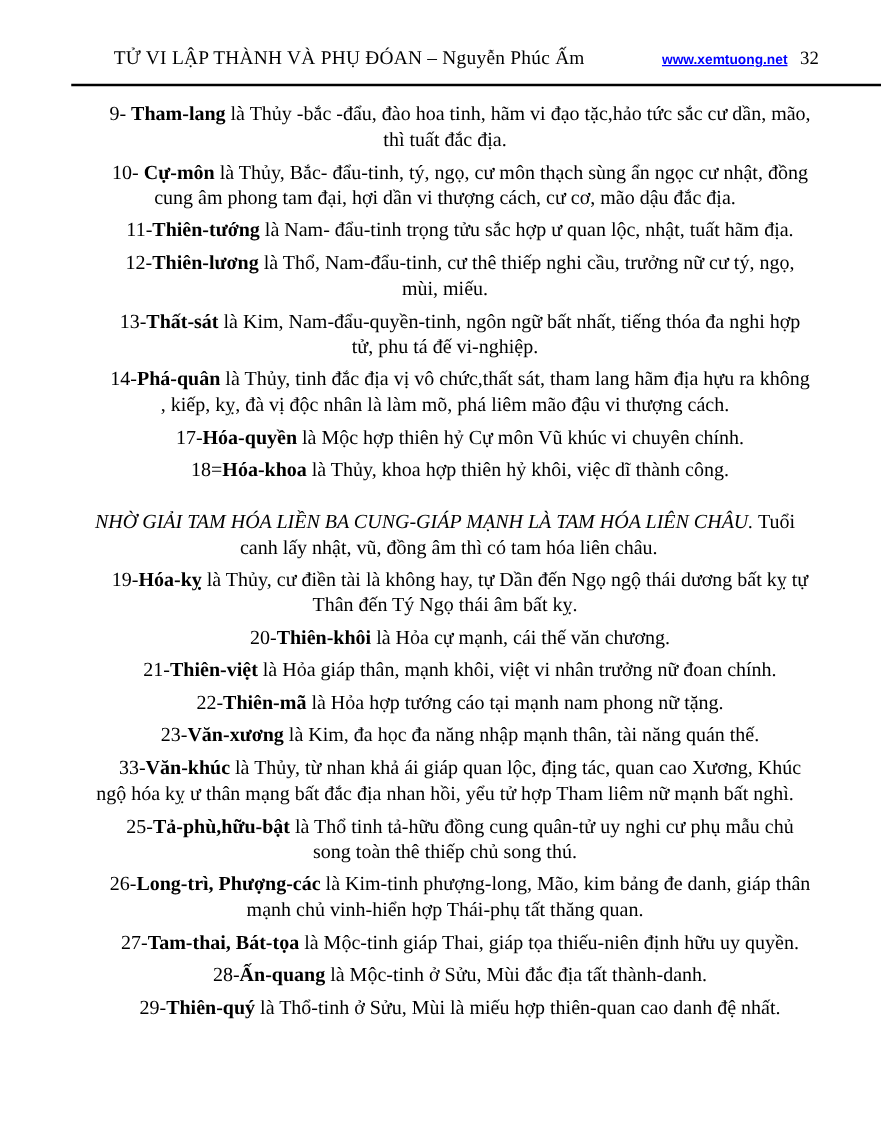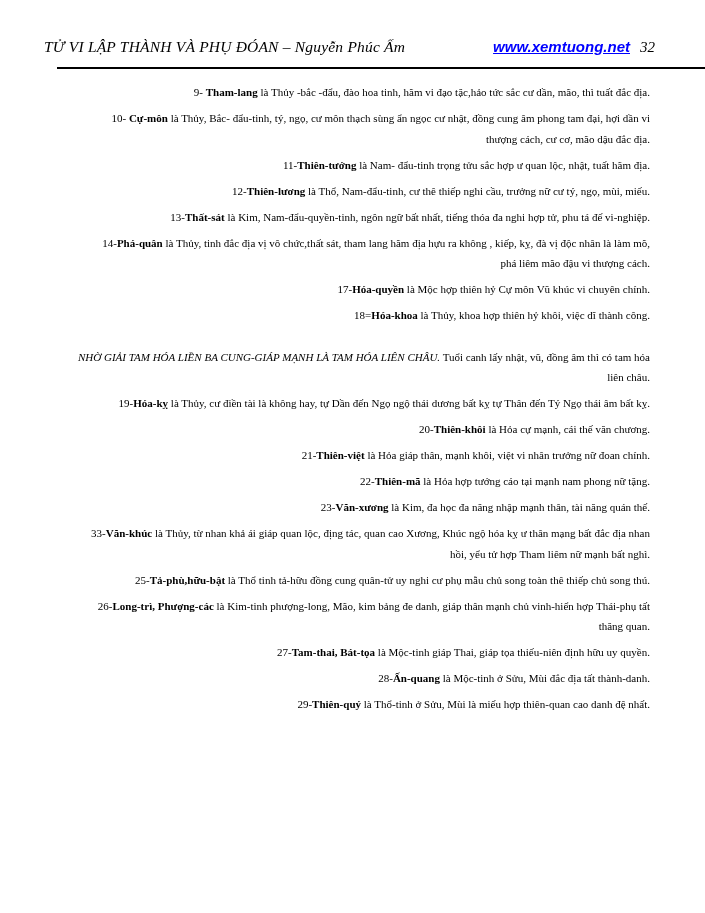--- a/index.html
+++ b/index.html
@@ -10,57 +10,56 @@
     color: #000000;
     overflow: hidden;
   }
   .page { width: 705px; height: 913px; position: relative; }
 
   
   header { padding-top: 38px; }
   .header-line {
     display: flex;
     align-items: center;
-    padding-left: 44px;
+    padding-left: 91px;
     padding-right: 50px;
-    font-style: italic;
   }
   .doc-title {
     font-size: 15.5px;
     white-space: nowrap;
     letter-spacing: 0.2px;
   }
   .header-right {
     margin-left: auto;
     display: flex;
     align-items: baseline;
     gap: 10px;
   }
   .site-link {
     font-family: "Liberation Sans", sans-serif;
     font-weight: bold;
-    font-size: 15px;
+    font-size: 11px;
     color: #0000ff;
     text-decoration: underline;
     cursor: pointer;
   }
   .page-num { font-size: 15px; }
   .rule {
     margin-top: 11px;
     margin-left: 57px;
     border-top: 2px solid #000000;
     height: 0;
   }
 
   
   .content {
     padding: 13px 55px 0 62px;
-    font-size: 11px;
+    font-size: 16px;
     line-height: 20.5px;
-    text-align: right;
+    text-align: center;
   }
   p.item {
     margin: 0 0 5.5px 0;
     text-indent: 24px;
   }
   p.item .num { white-space: pre; }
   p.item b { font-weight: bold; }
   p.lead {
     margin: 21px 0 5.5px 0;
     padding-left: 6px;

